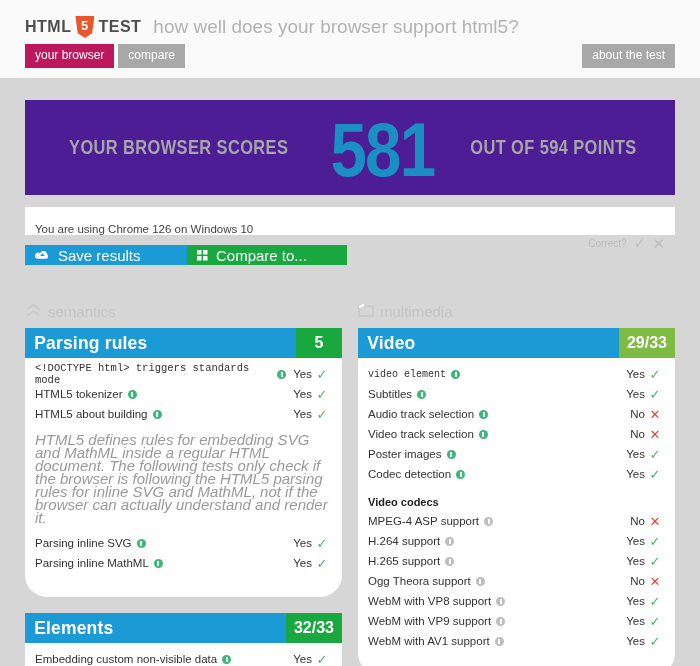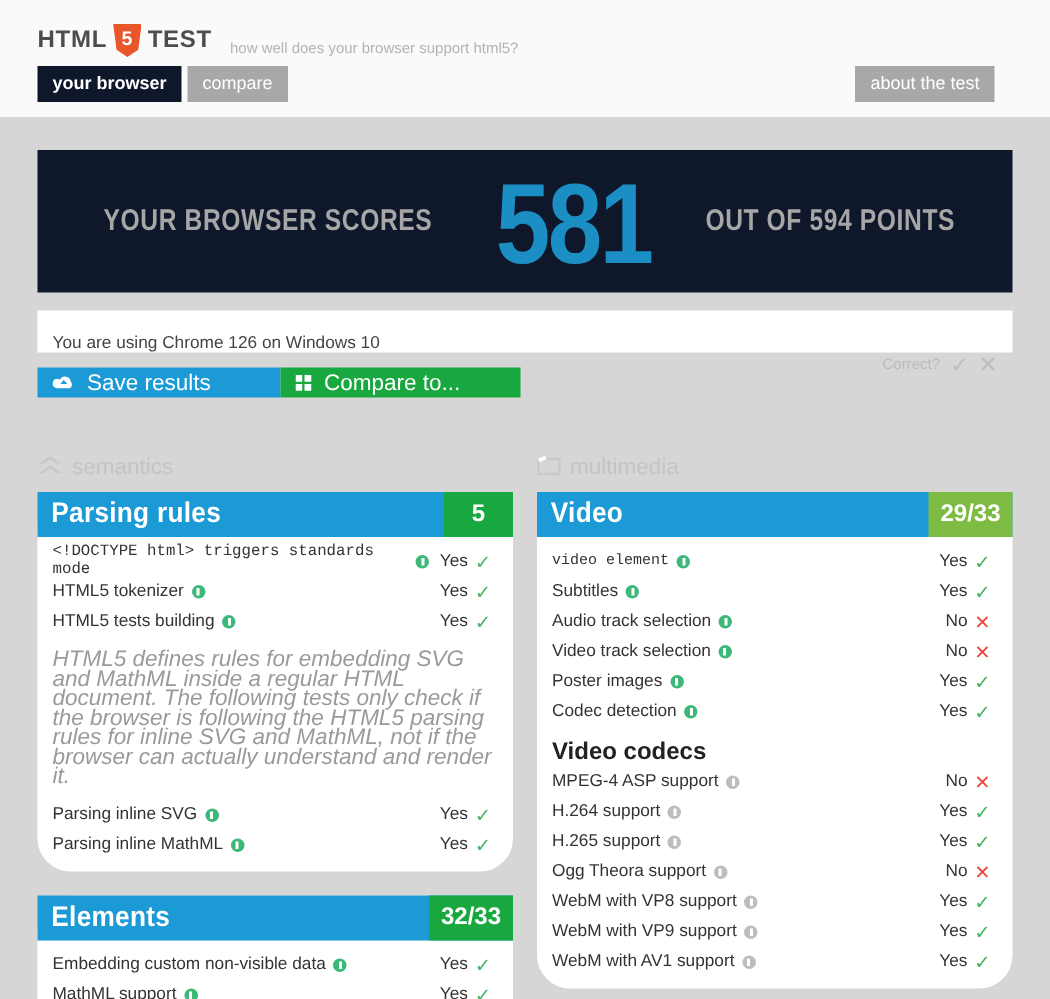--- a/index.html
+++ b/index.html
@@ -28,39 +28,39 @@
     background: #e8562a;
     margin: 0 4px;
     position: relative;
     clip-path: polygon(0 0, 100% 0, 88% 78%, 50% 100%, 12% 78%);
     color: #fff; font-size: 13px; font-weight: bold;
     display: flex; align-items: flex-start; justify-content: center;
     padding-top: 2px;
   }
   .tagline {
     margin-left: 12px; color: #b3b3b3;
-    font-size: 10px; font-weight: normal;
+    font-size: 19px; font-weight: normal;
   }
   .nav-row {
     position: absolute; left: 25px; right: 25px; top: 44px;
     display: flex; align-items: center;
   }
   .tab {
     background: #a8a8a8; color: #fff;
     font-size: 12px; padding: 5px 10px 6px 10px;
     margin-right: 4px; border: 0; cursor: pointer;
     line-height: 13px;
   }
-  .tab.active { background: #0f172a; font-weight: bold; }
-  .tab.right { margin-left: auto; margin-right: 12px; }
+  .tab.active { background: #be185d; }
+  .tab.right { margin-left: auto; margin-right: 0; }
 
   
   .content { padding: 0 25px; }
   .score-card {
-    background: #0f172a;
+    background: #4c1d95;
     margin-top: 22px;
     height: 95px;
     display: flex; align-items: center; justify-content: center;
   }
   .score-text {
     color: #a6a6a6; font-weight: bold;
     font-size: 20px; letter-spacing: .5px;
     font-family: "Liberation Sans Narrow", "Liberation Sans", sans-serif;
     transform: scaleX(.82);
   }
@@ -122,21 +122,21 @@
     padding-left: 10px; letter-spacing: .2px;
     font-family: "Liberation Sans Narrow", "Liberation Sans", sans-serif;
     transform: scaleX(.92); transform-origin: left center;
   }
   .panel-score {
     align-self: stretch; display: flex; align-items: center; justify-content: center;
     min-width: 46px; padding: 0 8px;
     font-size: 16px; font-weight: bold; color: #fff;
     font-family: "Liberation Sans Narrow", "Liberation Sans", sans-serif;
   }
-  .panel-body { padding: 6px 10px 8px 10px; }
+  .panel-body { padding: 6px 10px 24px 10px; }
 
   .row {
     display: flex; align-items: center;
     height: 20px; font-size: 11.5px; color: #333;
   }
   .row .label { display: flex; align-items: center; }
   .row .val { margin-left: auto; display: flex; align-items: center; }
   .row .val .v { width: 26px; text-align: right; font-size: 11.5px; }
   .row .val .mark { width: 20px; text-align: center; font-size: 13px; }
   .mark.yes { color: #49b564; }
@@ -152,21 +152,21 @@
     width: 2px; height: 5px; background: #fff;
   }
   .info-dot.grey { background: #bdbdbd; }
 
   .note {
     font-style: italic; color: #9a9a9a;
     font-size: 15px; line-height: 13px;
     margin: 9px 0 9px 0; padding-right: 4px;
   }
   .subhead {
-    font-size: 16px; font-weight: bold; color: #222;
+    font-size: 11px; font-weight: bold; color: #222;
     margin-top: 9px; height: 18px; display: flex; align-items: center;
   }
 </style>
 </head>
 <body>
 
 <div class="topbar">
   <div class="logo-row">
     <div class="logo">
       <span>HTML</span>
@@ -256,21 +256,21 @@
               <span>HTML5 tokenizer</span>
               <span class="info-dot"></span>
             </span>
             <span class="val">
               <span class="v">Yes</span>
               <span class="mark yes">✓</span>
             </span>
           </div>
           <div class="row">
             <span class="label">
-              <span>HTML5 tests building</span>
+              <span>HTML5 about building</span>
               <span class="info-dot"></span>
             </span>
             <span class="val">
               <span class="v">Yes</span>
               <span class="mark yes">✓</span>
             </span>
           </div>
           <div class="note">HTML5 defines rules for embedding SVG and MathML inside a regular HTML document. The following tests only check if the browser is following the HTML5 parsing rules for inline SVG and MathML, not if the browser can actually understand and render it.</div>
           <div class="row">
             <span class="label">

